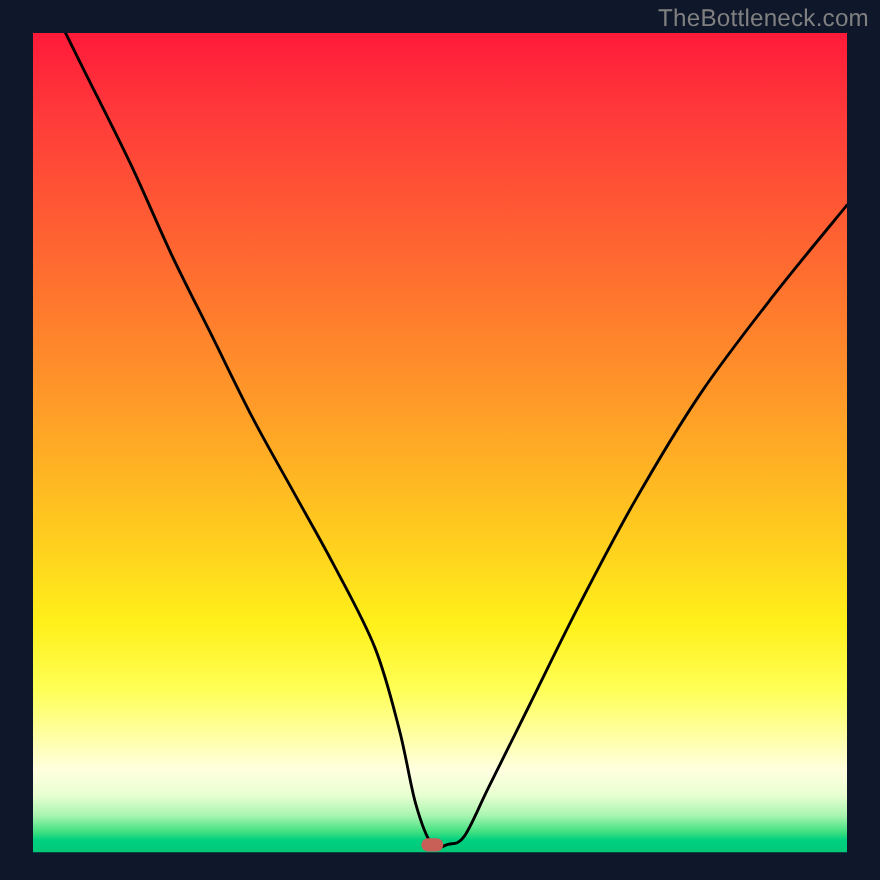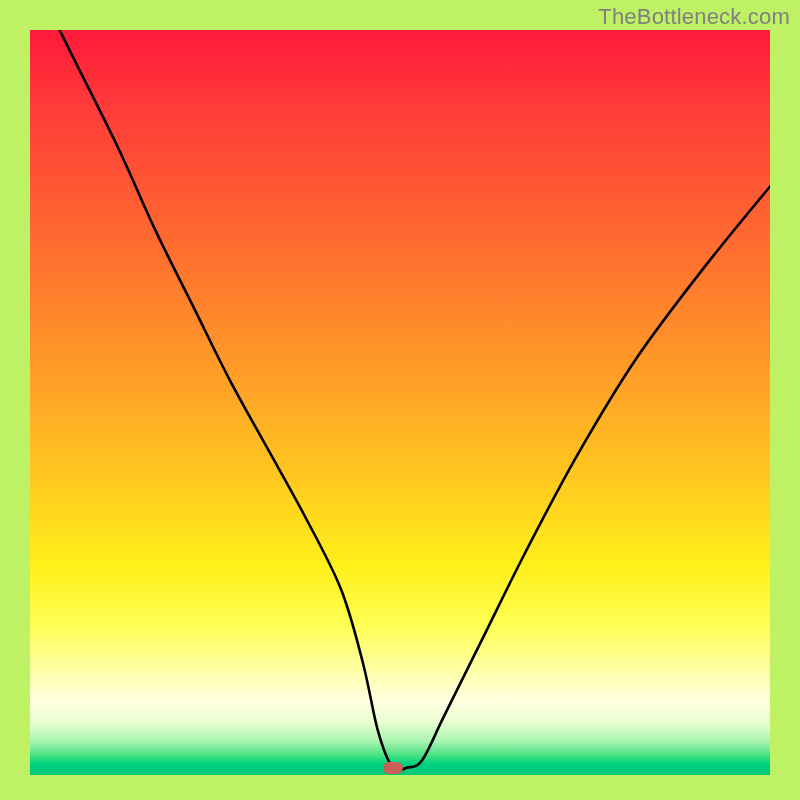--- a/index.html
+++ b/index.html
@@ -8,21 +8,21 @@
     width: 800px;
     height: 800px;
     background: #000;
     overflow: hidden;
     font-family: Arial, Helvetica, sans-serif;
   }
   .frame {
     position: relative;
     width: 800px;
     height: 800px;
-    background: #bef264;
+    background: #0f172a;
   }
   .watermark {
     position: absolute;
     top: 4px;
     right: 10px;
     color: #808080;
     font-size: 22px;
     font-weight: 500;
     letter-spacing: 0.2px;
     z-index: 10;

